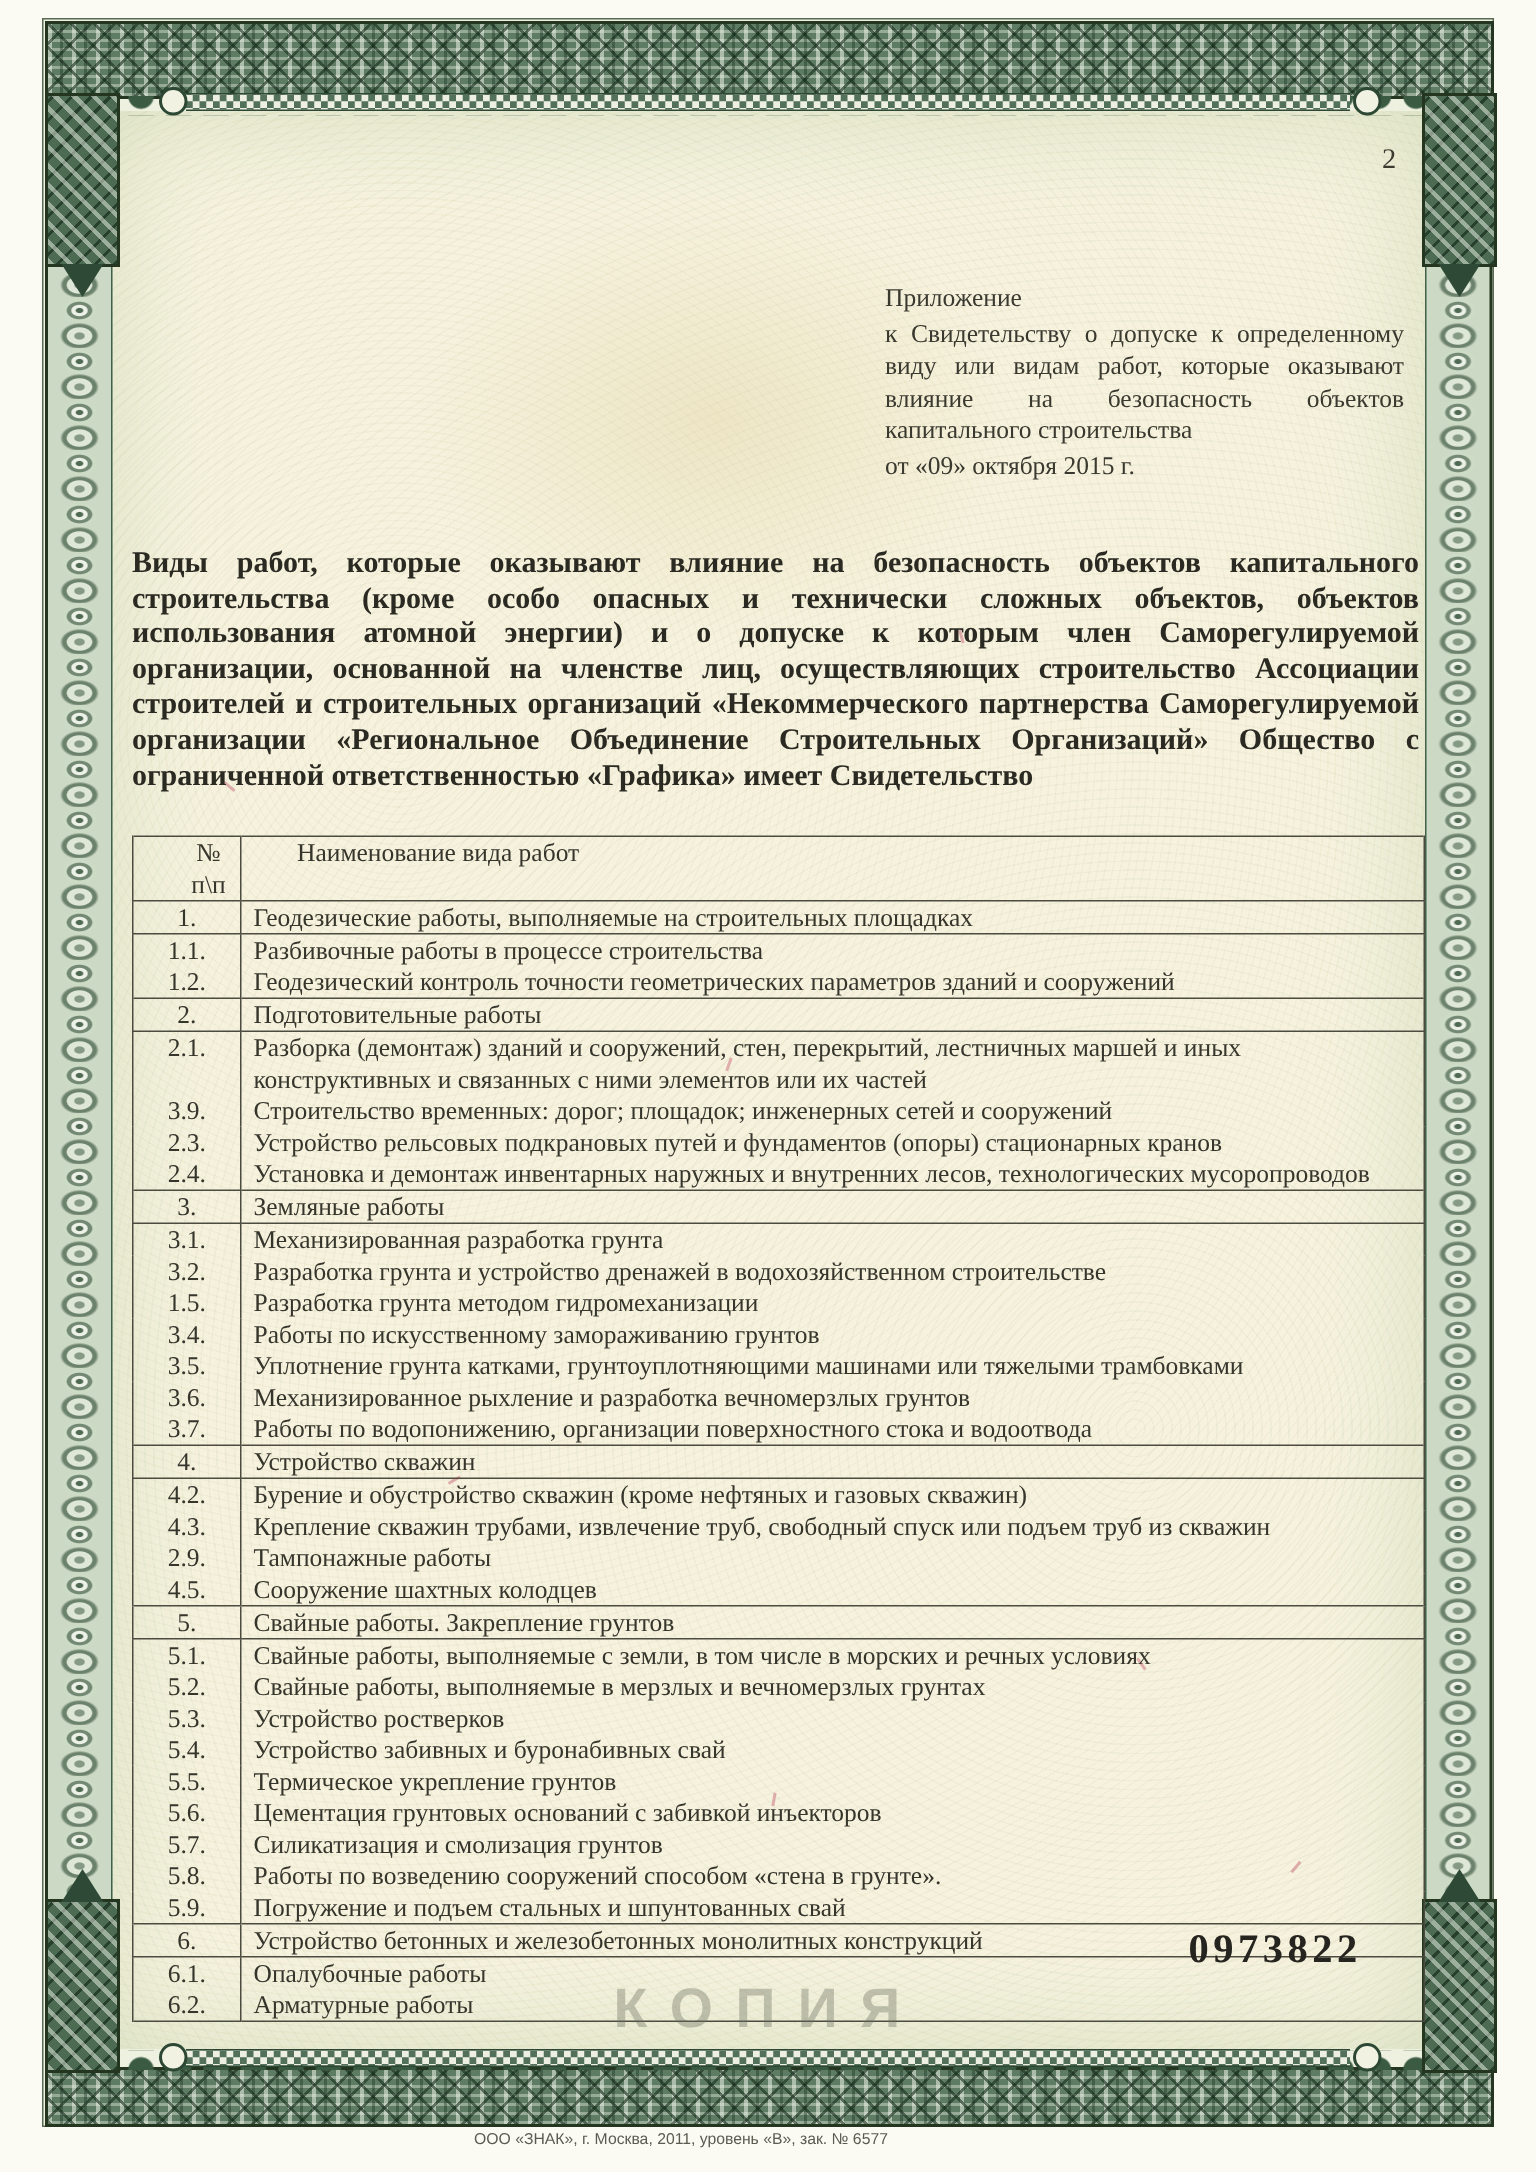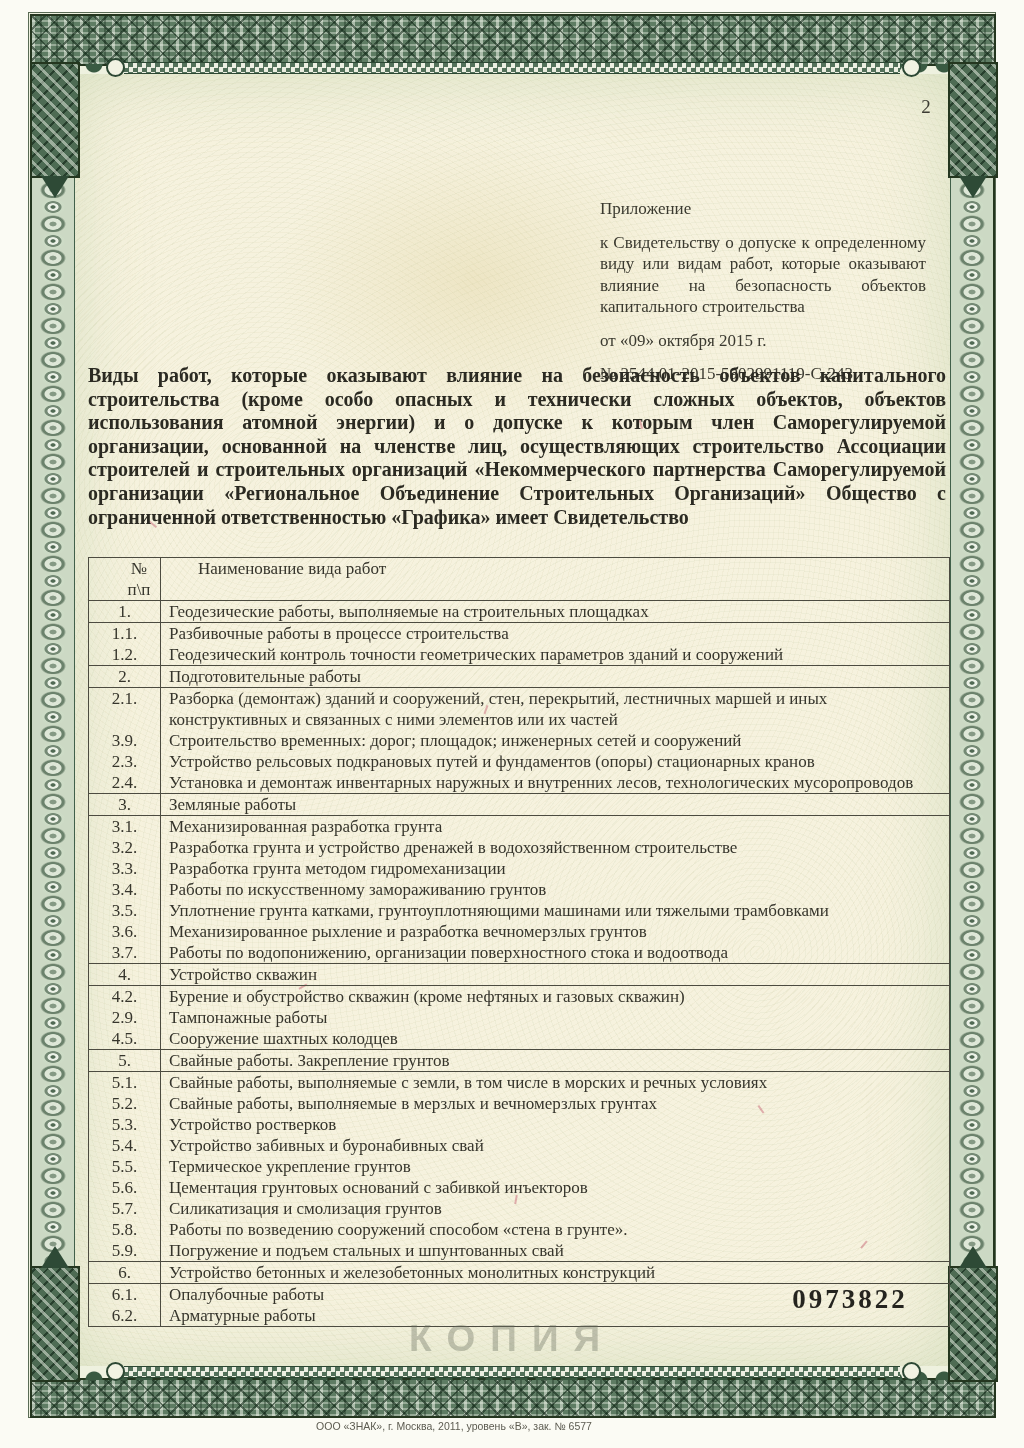--- a/index.html
+++ b/index.html
@@ -63,21 +63,21 @@
           repeating-radial-gradient(circle at 22% 32%, rgba(198,188,138,.10) 0 1px, transparent 1px 5px),
           repeating-radial-gradient(circle at 78% 68%, rgba(168,188,148,.10) 0 1px, transparent 1px 6px);
         box-shadow:inset 0 0 70px rgba(188,208,168,.55);}
 
   .fiber{position:absolute;width:1.5px;height:9px;background:rgba(196,88,108,.45);}
 
   
   .page-number{position:absolute;left:906px;top:96px;width:40px;text-align:center;
         font-size:19px;color:#3c3b32;}
   .annex{position:absolute;left:588px;top:186px;width:350px;font-size:17px;line-height:21.5px;color:#3a392f;}
-  .annex p{margin:12px;}
+  .annex p{margin:2px;}
   .annex .just{text-align:justify;}
   .intro{position:absolute;left:88px;top:364px;width:858px;font-size:20px;line-height:23.6px;
         font-weight:bold;text-align:justify;color:#2b2a22;}
 
   table.works{position:absolute;left:88px;top:557px;width:862px;border-collapse:collapse;
         font-size:17px;line-height:21px;color:#36352c;table-layout:fixed;}
   table.works{border:1.5px solid #4c4b40;}
   table.works col.c1{width:72px;}
   table.works th,table.works td{padding:0 8px;vertical-align:top;font-weight:normal;
         border-left:1.5px solid #4c4b40;border-right:1.5px solid #4c4b40;}
@@ -123,21 +123,20 @@
   <div class="fiber" style="left:863px;top:1240px;transform:rotate(40deg);"></div>
   <div class="fiber" style="left:152px;top:520px;transform:rotate(-50deg);"></div>
   <div class="fiber" style="left:515px;top:1195px;transform:rotate(10deg);"></div>
 
   <div class="page-number">2</div>
 
   <div class="annex">
     <p>Приложение</p>
     <p class="just">к Свидетельству о допуске к определенному виду или видам работ, которые оказывают влияние на безопасность объектов капитального строительства</p>
     <p>от «09» октября 2015 г.</p>
-    <p>№ 2544.01-2015-5902991119-С-243</p>
   </div>
 
   <div class="intro">Виды работ, которые оказывают влияние на безопасность объектов капитального строительства (кроме особо опасных и технически сложных объектов, объектов использования атомной энергии) и о допуске к которым член Саморегулируемой организации, основанной на членстве лиц, осуществляющих строительство Ассоциации строителей и строительных организаций «Некоммерческого партнерства Саморегулируемой организации «Региональное Объединение Строительных Организаций» Общество с ограниченной ответственностью «Графика» имеет Свидетельство</div>
 
   <table class="works">
     <colgroup>
         <col class="c1">
         <col>
       </colgroup>
     <thead>
@@ -185,21 +184,21 @@
         </tr>
         <tr class="sub">
           <td class="num">3.1.</td>
           <td>Механизированная разработка грунта</td>
         </tr>
         <tr class="sub">
           <td class="num">3.2.</td>
           <td>Разработка грунта и устройство дренажей в водохозяйственном строительстве</td>
         </tr>
         <tr class="sub">
-          <td class="num">3.3.</td>
+          <td class="num">1.5.</td>
           <td>Разработка грунта методом гидромеханизации</td>
         </tr>
         <tr class="sub">
           <td class="num">3.4.</td>
           <td>Работы по искусственному замораживанию грунтов</td>
         </tr>
         <tr class="sub">
           <td class="num">3.5.</td>
           <td>Уплотнение грунта катками, грунтоуплотняющими машинами или тяжелыми трамбовками</td>
         </tr>
@@ -211,20 +210,24 @@
           <td class="num">3.7.</td>
           <td>Работы по водопонижению, организации поверхностного стока и водоотвода</td>
         </tr>
         <tr class="section">
           <td class="num">4.</td>
           <td>Устройство скважин</td>
         </tr>
         <tr class="sub">
           <td class="num">4.2.</td>
           <td>Бурение и обустройство скважин (кроме нефтяных и газовых скважин)</td>
+        </tr>
+        <tr class="sub">
+          <td class="num">4.3.</td>
+          <td>Крепление скважин трубами, извлечение труб, свободный спуск или подъем труб из скважин</td>
         </tr>
         <tr class="sub">
           <td class="num">2.9.</td>
           <td>Тампонажные работы</td>
         </tr>
         <tr class="sub">
           <td class="num">4.5.</td>
           <td>Сооружение шахтных колодцев</td>
         </tr>
         <tr class="section">

